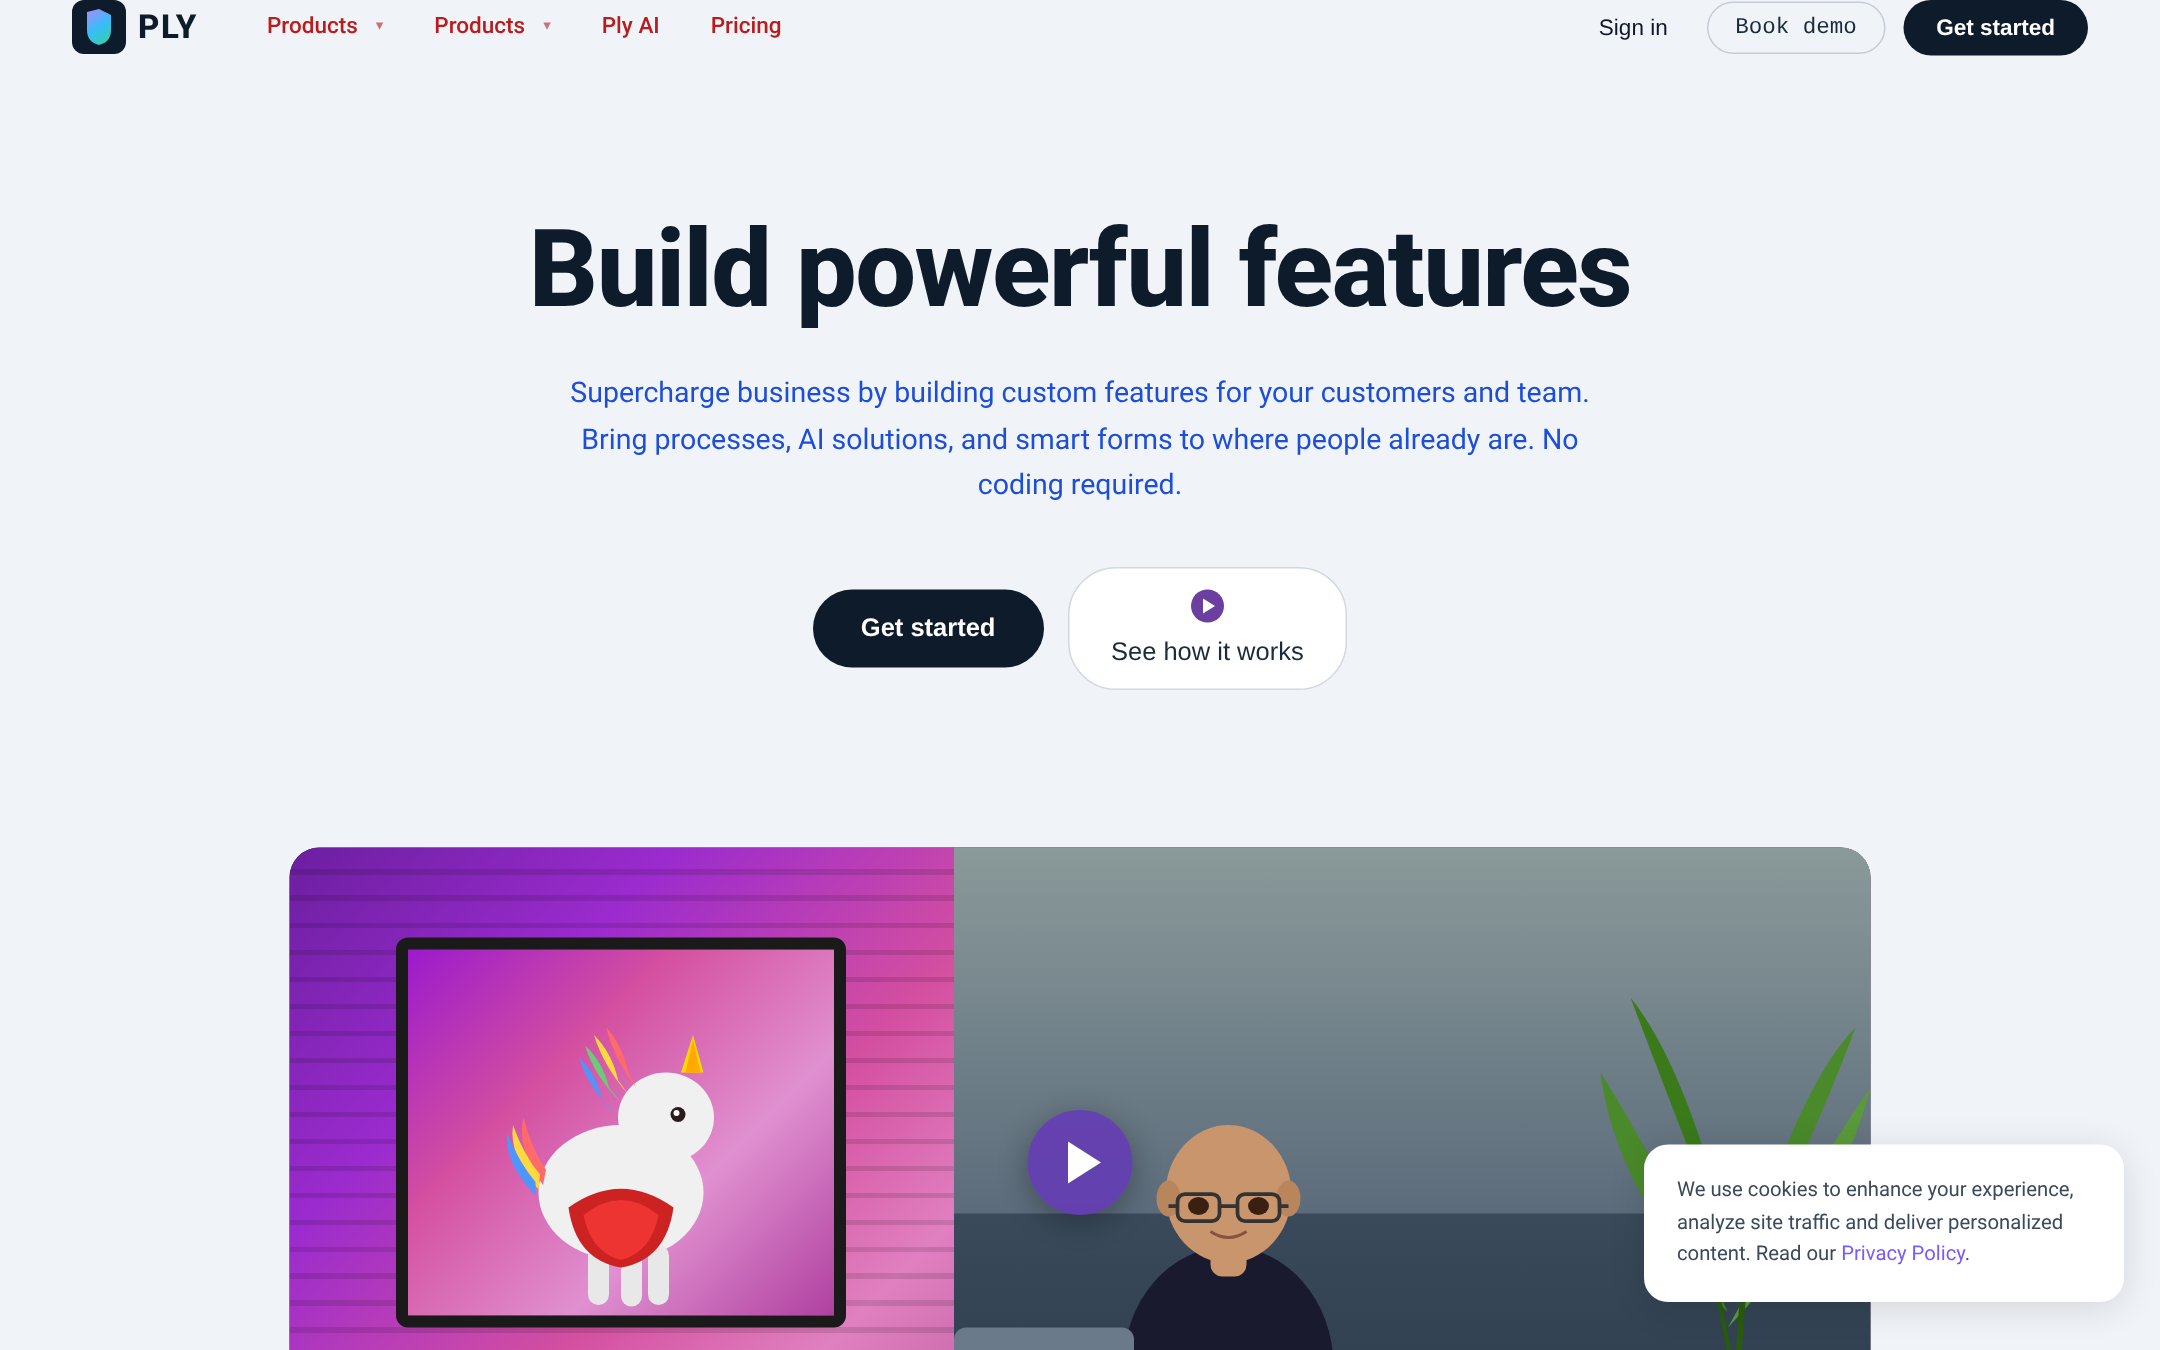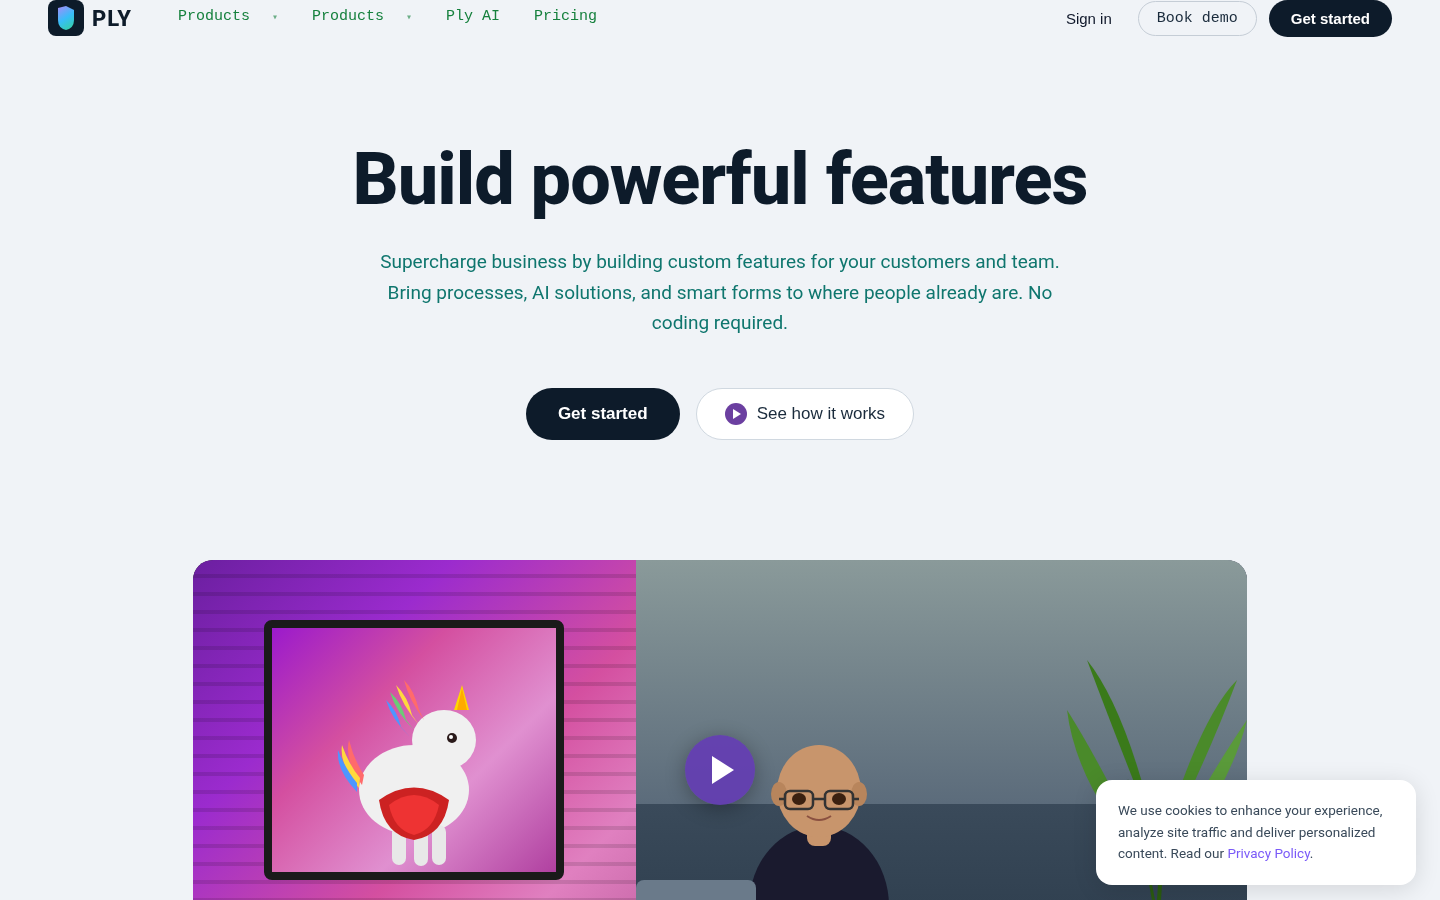--- a/index.html
+++ b/index.html
@@ -40,29 +40,28 @@
     }
     .nav-links {
       display: flex;
       align-items: center;
       gap: 6px;
       flex: 1;
     }
     .nav-link {
       display: flex;
       align-items: center;
-      gap: 22px;
+      gap: 12px;
       padding: 8px 14px;
       font-size: 15px;
       font-weight: 500;
-      color: #15803d;
+      color: #b91c1c;
       text-decoration: none;
       border-radius: 8px;
       cursor: pointer;
-      font-family: Liberation Mono, monospace;
     }
     .chevron {
       font-size: 10px;
       opacity: 0.6;
     }
     .nav-actions {
       display: flex;
       align-items: center;
       gap: 12px;
     }
@@ -94,38 +93,38 @@
       background: #0d1b2a;
       border: none;
       cursor: pointer;
       padding: 10px 22px;
       border-radius: 24px;
     }
 
     
     .hero {
       text-align: center;
-      padding: 72px 48px 64px;
+      padding: 72px 48px 49px;
       max-width: 1100px;
       margin: 0 auto;
     }
     .hero-title {
       font-size: 72px;
       font-weight: 800;
       color: #0d1b2a;
       line-height: 1.1;
       margin-bottom: 28px;
       letter-spacing: -1px;
     }
     .hero-subtitle {
       font-size: 19px;
-      color: #0f766e;
+      color: #1d4ed8;
       line-height: 1.6;
       max-width: 700px;
-      margin: 0 auto 50px;
+      margin: 0 auto 40px;
     }
     .hero-buttons {
       display: flex;
       justify-content: center;
       align-items: center;
       gap: 16px;
       margin-bottom: 56px;
     }
     .btn-get-started-hero {
       font-size: 17px;
@@ -142,20 +141,21 @@
       align-items: center;
       gap: 10px;
       font-size: 17px;
       font-weight: 500;
       color: #1a2b3c;
       background: #fff;
       border: 1.5px solid #d0d8e0;
       cursor: pointer;
       padding: 14px 28px;
       border-radius: 32px;
+      flex-direction: column;
     }
     .play-icon-small {
       width: 22px;
       height: 22px;
       background: #6b3fa0;
       border-radius: 50%;
       display: flex;
       align-items: center;
       justify-content: center;
       flex-shrink: 0;
@@ -245,21 +245,21 @@
       height: 0;
       border-top: 14px solid transparent;
       border-bottom: 14px solid transparent;
       border-left: 22px solid #fff;
       margin-left: 5px;
     }
 
     
     .cookie-banner {
       position: fixed;
-      bottom: 15px;
+      bottom: 32px;
       right: 24px;
       background: #fff;
       border-radius: 16px;
       padding: 20px 22px;
       max-width: 320px;
       box-shadow: 0 4px 24px rgba(0,0,0,0.12);
       z-index: 200;
       display: flex;
       flex-direction: column;
       gap: 14px;

